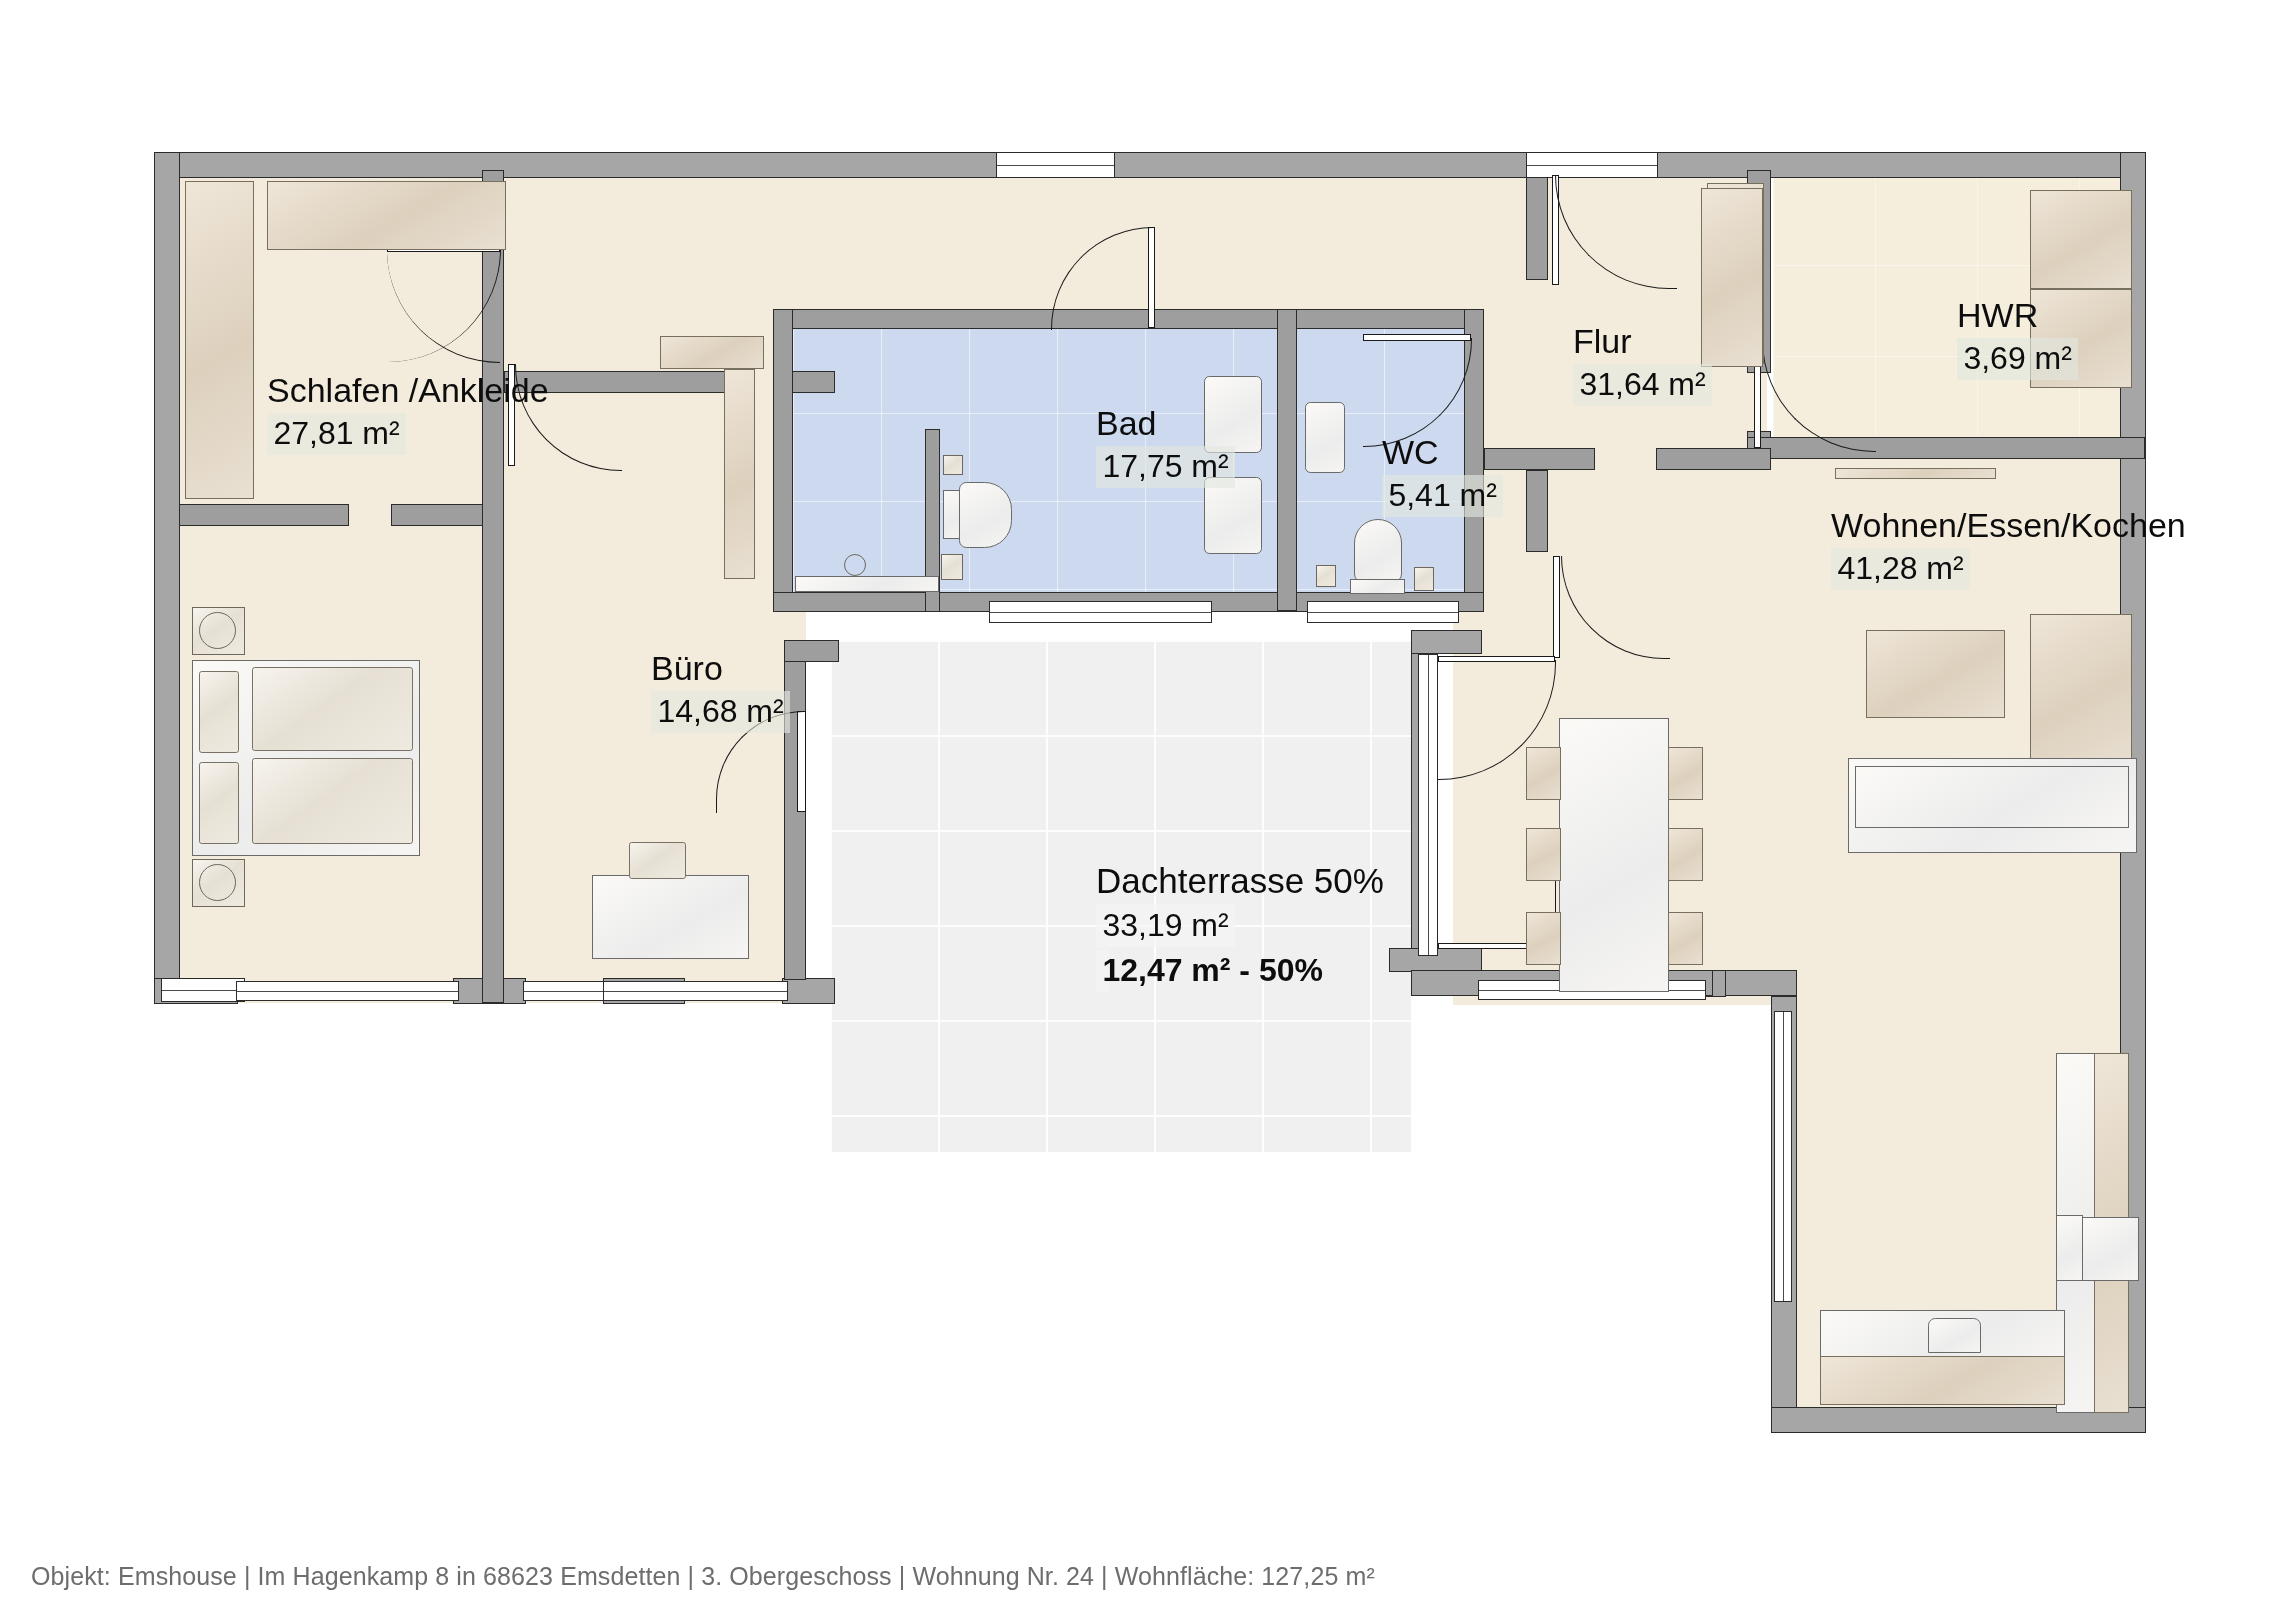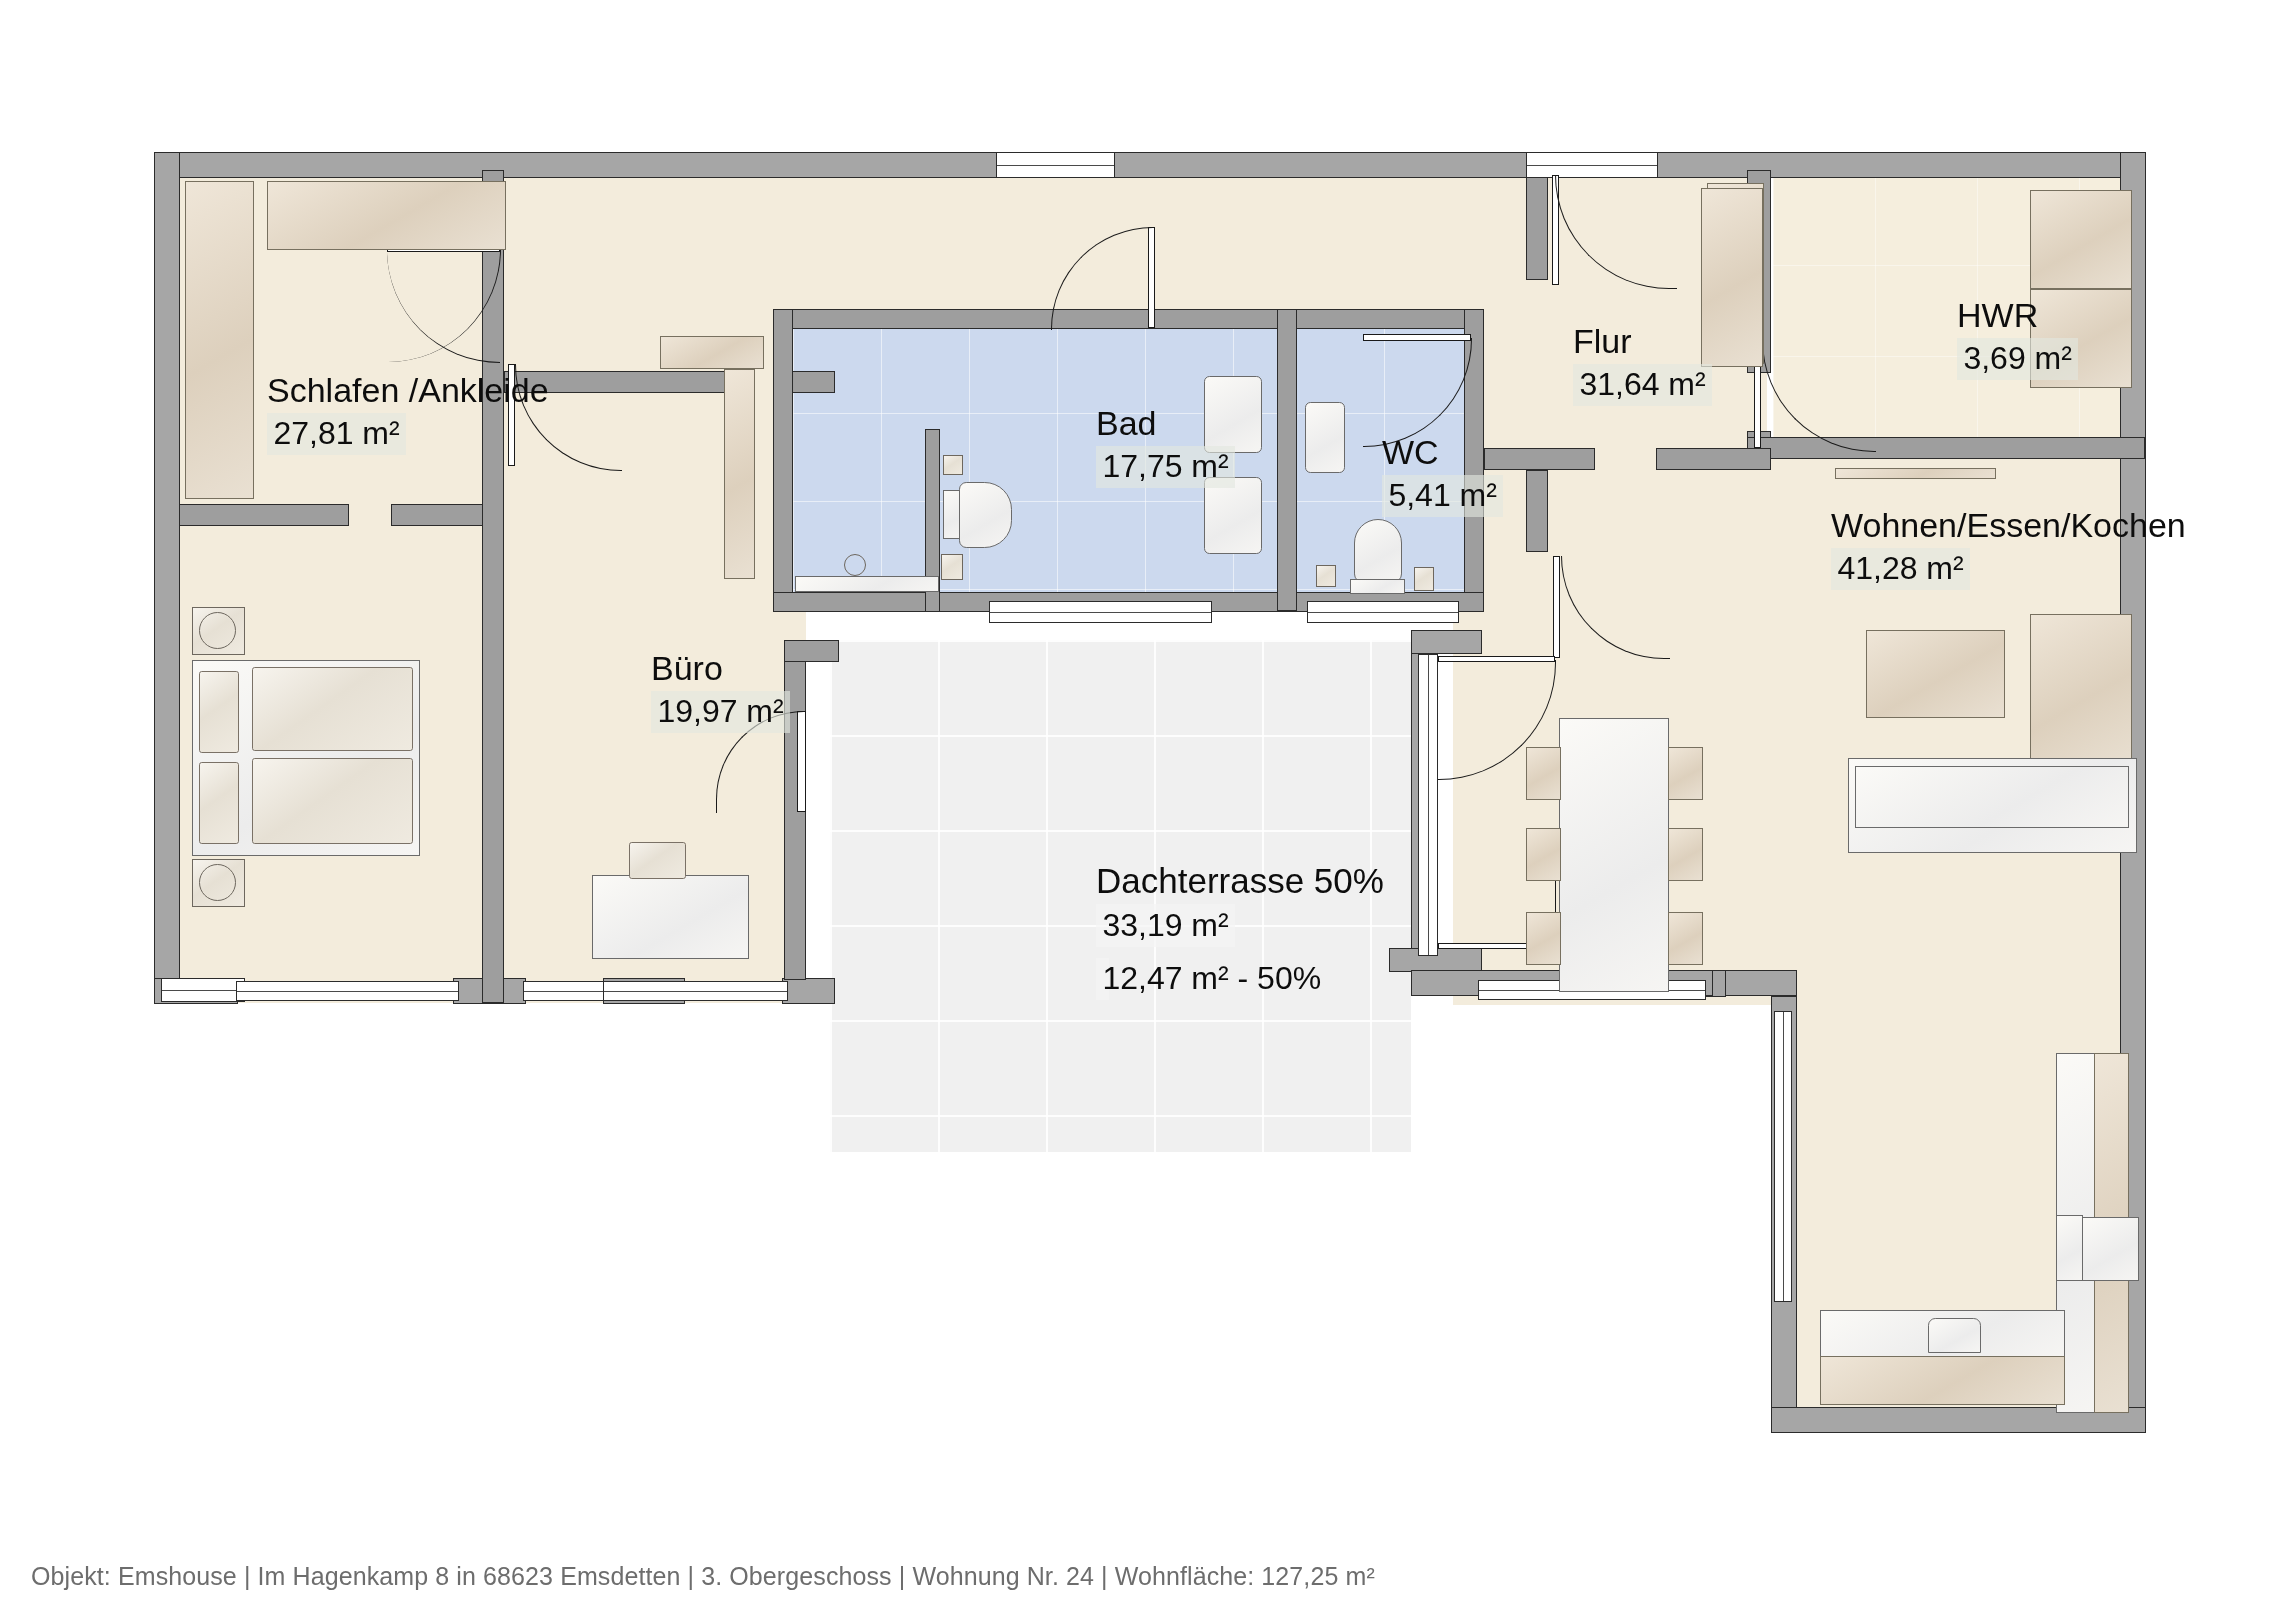--- a/index.html
+++ b/index.html
@@ -260,21 +260,21 @@
   <div class="fur warm" style="left:1820px;top:1356px;width:245px;height:49px;"></div>
   <div class="fur light rnd" style="left:1928px;top:1318px;width:53px;height:35px;border-radius:7.3px 7.3px 0 0;"></div>
 
   <div class="label" style="left: 267px; top: 369px; width: 0px; transform: translateX(-50%);">
     <span class="nm">Schlafen /Ankleide</span>
     <span class="ar">27,81 m²</span>
   </div>
 
   <div class="label" style="left: 651px; top: 647px; width: 0px; transform: translateX(-50%);">
     <span class="nm">Büro</span>
-    <span class="ar">19,97 m²</span>
+    <span class="ar">14,68 m²</span>
   </div>
 
   <div class="label" style="left: 1096px; top: 402px; width: 0px; transform: translateX(-50%);">
     <span class="nm">Bad</span>
     <span class="ar">17,75 m²</span>
   </div>
 
   <div class="label" style="left: 1382px; top: 431px; width: 0px; transform: translateX(-50%);">
     <span class="nm">WC</span>
     <span class="ar">5,41 m²</span>
@@ -291,19 +291,19 @@
   </div>
 
   <div class="label" style="left: 1831px; top: 504px; width: 0px; transform: translateX(-50%);">
     <span class="nm">Wohnen/Essen/Kochen</span>
     <span class="ar">41,28 m²</span>
   </div>
 
   <div class="label terr" style="left: 1096px; top: 859px; width: 0px; transform: translateX(-50%);">
     <span class="nm">Dachterrasse 50%</span>
     <span class="ar">33,19 m²</span>
-    <span class="ar" style="display:block;margin-top:11px;">12,47 m² - 50%</span>
+    <span class="ar" style="display:block;margin-top:3px;font-weight:bold;">12,47 m² - 50%</span>
   </div>
 
 </div>
 
 <div id="footer">Objekt: Emshouse | Im Hagenkamp 8 in 68623 Emsdetten | 3. Obergeschoss | Wohnung Nr. 24 | Wohnfläche: 127,25 m²</div>
 
 
 </body></html>

